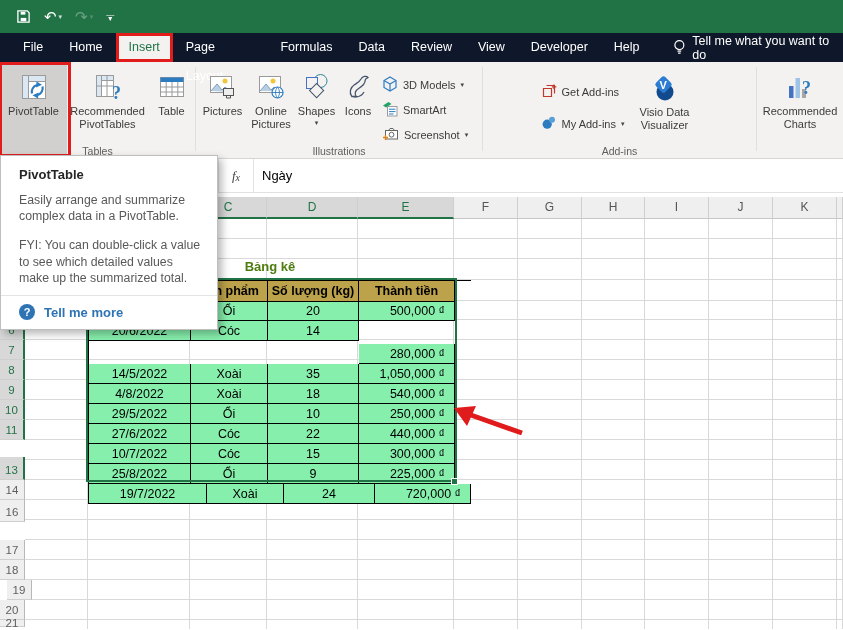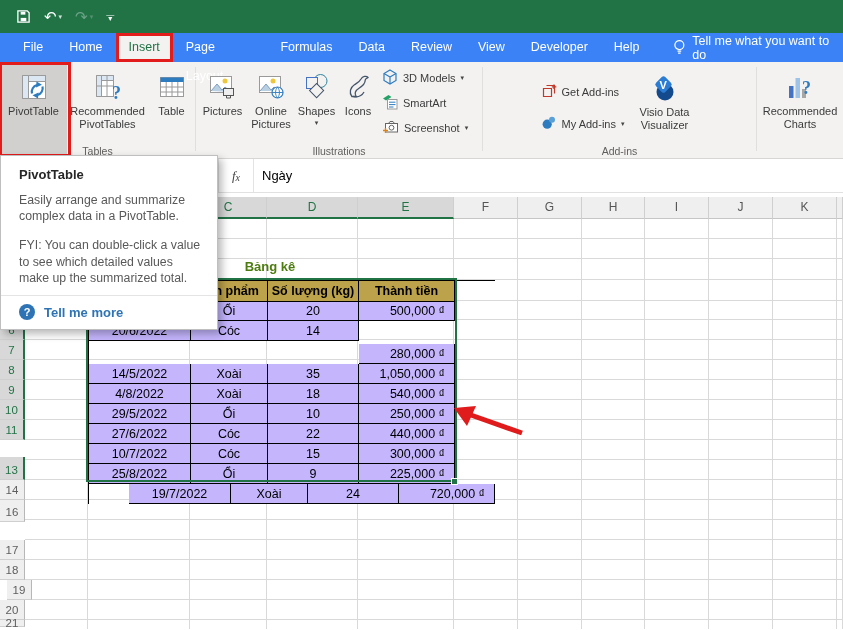--- a/index.html
+++ b/index.html
@@ -9,38 +9,38 @@
 
   
   .titlebar { height:33px; background:#217346; display:flex; align-items:center; padding-left:16px; }
   .qat { display:flex; align-items:center; gap:13px; color:#fff; }
   .qat .qbtn { display:flex; align-items:center; font-size:15px; line-height:1; color:#fff; }
   .qat .dim { color:#6da287; }
   .qat .caret { font-size:7px; margin-left:2px; color:#cfe3d8; }
   .qat .custom { display:flex; flex-direction:column; align-items:center; font-size:8px; line-height:4px; color:#fff; }
 
   
-  .tabbar { height:29px; background:#3b82f6; display:flex; align-items:stretch; padding-left:10px; }
+  .tabbar { height:29px; background:#0f172a; display:flex; align-items:stretch; padding-left:10px; }
   .tab { position:relative; padding:0 13px; line-height:29px; font-size:12.5px; color:#fff; cursor:default; }
   .tab.active { background:#f3f2f1; color:#217346; }
   .redbox { position:absolute; inset:0; border:3px solid #e21b1b; pointer-events:none; }
   .tellme { display:flex; align-items:center; gap:7px; margin-left:20px; color:#fff; font-size:12.5px; }
 
   
   .ribbon { height:97px; background:#f3f2f1; border-bottom:1px solid #d8d6d4; display:flex; }
   .group { position:relative; height:97px; padding-top:3px; display:flex; justify-content:center; }
   .glabel { position:absolute; bottom:2px; left:0; right:0; text-align:center; font-size:10.5px; color:#605e5c; }
   .gsep { width:1px; background:#e1dfdd; margin:5px 0 7px; }
   .g-tables { width:195px; } .g-illus { width:286px; } .g-addins { width:273px; } .g-charts { flex:1; }
   .bigbtn { position:relative; display:flex; flex-direction:column; align-items:center; padding-top:4px; height:90px; }
   .bigbtn .bicon { height:36px; display:flex; align-items:center; }
   .blabel { font-size:11px; line-height:13px; text-align:center; color:#3b3b3b; }
   .bcaret { font-size:7px; color:#444; margin-top:1px; }
   .hover { background:#d2d0ce; }
-  .stack { display:flex; flex-direction:column; }
+  .stack { display:flex; flex-direction:column; margin-top:7px; }
   .smallbtn { height:25px; display:flex; align-items:center; gap:5px; font-size:11px; color:#3b3b3b; padding:0 3px; white-space:nowrap; }
   .scaret { font-size:7px; color:#444; }
   .visio-big .blabel { margin-top:2px; }
 
   
   .fbar { position:relative; height:34px; background:#fff; border-bottom:1px solid #e1e1e1; }
   .fx { position:absolute; left:218px; top:0; bottom:0; width:36px; border-left:1px solid #e3e3e3; border-right:1px solid #e3e3e3; display:flex; align-items:center; justify-content:center; color:#444; font-size:13px; }
   .fx i { font-family:"Liberation Serif","DejaVu Serif",serif; }
   .fvalue { position:absolute; left:262px; top:0; line-height:33px; font-size:13px; color:#000; }
   .gap4 { height:4px; background:#fff; }
@@ -52,21 +52,21 @@
   .corner { position:absolute; left:0; top:0; width:25px; height:22px; background:#efefef; border-right:1px solid #b7b7b7; border-bottom:1px solid #c6c6c6; z-index:5; }
   .corner:after { content:""; position:absolute; right:2px; bottom:2px; border-left:9px solid transparent; border-bottom:9px solid #b5b5b5; }
   .rh { position:absolute; left:0; width:25px; background:#efefef; border-right:1px solid #b7b7b7; border-bottom:1px solid #cfcfcf; text-align:center; font-size:11.5px; color:#5e5e5e; display:flex; align-items:center; justify-content:center; z-index:5; }
   .rh.sel { background:#d8d8d8; color:#217346; border-right:2px solid #217346; }
   .vline { position:absolute; top:22px; width:1px; background:#d9d9d9; z-index:1; }
   .hline { position:absolute; left:25px; right:0; height:1px; background:#d9d9d9; z-index:1; }
 
   .sheet-title { position:absolute; left:190px; top:62px; width:160px; height:21px; text-align:center; font-weight:bold; font-size:13px; color:#4d7c0f; z-index:3; }
   .xtable { position:absolute; left:88px; top:83px; border-left:1px solid #000; border-top:1px solid #000; z-index:3; }
   .trow { display:flex; }
-  .cell { border-right:1px solid #000; border-bottom:1px solid #000; background:#c4b5fd; font-size:12.5px; color:#000; display:flex; align-items:center; justify-content:center; overflow:hidden; }
+  .cell { border-right:1px solid #000; border-bottom:1px solid #000; background:#86efac; font-size:12.5px; color:#000; display:flex; align-items:center; justify-content:center; overflow:hidden; }
   .cell.th { background:#bca24a; font-weight:bold; }
   .cell.money { justify-content:flex-end; padding-right:9px; }
   .selbox { position:absolute; left:86px; top:81px; width:371px; height:204px; border:2px solid #217346; pointer-events:none; z-index:4; }
   .fillhandle { position:absolute; left:451px; top:281px; width:7px; height:7px; background:#217346; border:1px solid #fff; z-index:6; }
   .arrow { position:absolute; left:448px; top:202px; z-index:6; }
 
   
   .tooltip { position:absolute; left:0; top:155px; width:218px; background:#fff; border:1px solid #bfbfbf; box-shadow:4px 4px 8px rgba(0,0,0,.28); z-index:9; }
   .tt-body { padding:11px 16px 9px 18px; }
   .tt-title { font-size:13px; font-weight:bold; color:#262626; margin-bottom:10px; }
@@ -422,21 +422,21 @@
           <div class="cell" style="width: 91px; height: 20px;">15</div>
           <div class="cell money" style="width: 96px; height: 20px;">300,000 ₫</div>
         </div>
         <div class="trow">
           <div class="cell" style="width: 102px; height: 20px;">25/8/2022</div>
           <div class="cell" style="width: 77px; height: 20px;">Ổi</div>
           <div class="cell" style="width: 91px; height: 20px;">9</div>
           <div class="cell money" style="width: 96px; height: 20px;">225,000 ₫</div>
         </div>
         <div class="trow">
-          <div class="cell" style="width: 102px; height: 20px; margin-left: 40px;">19/7/2022</div>
+          <div class="cell" style="width: 118px; height: 20px;">19/7/2022</div>
           <div class="cell" style="width: 77px; height: 20px;">Xoài</div>
           <div class="cell" style="width: 91px; height: 20px;">24</div>
           <div class="cell money" style="width: 96px; height: 20px;">720,000 ₫</div>
         </div>
       </div>
     <div class="selbox"></div>
     <div class="fillhandle"></div>
     <svg class="arrow" width="90" height="45" viewBox="0 0 90 45">
       <line x1="74" y1="34" x2="20" y2="15" stroke="#e01b1b" stroke-width="5"></line>
       <polygon points="6,9 28,7 19,27" fill="#e01b1b"></polygon>

